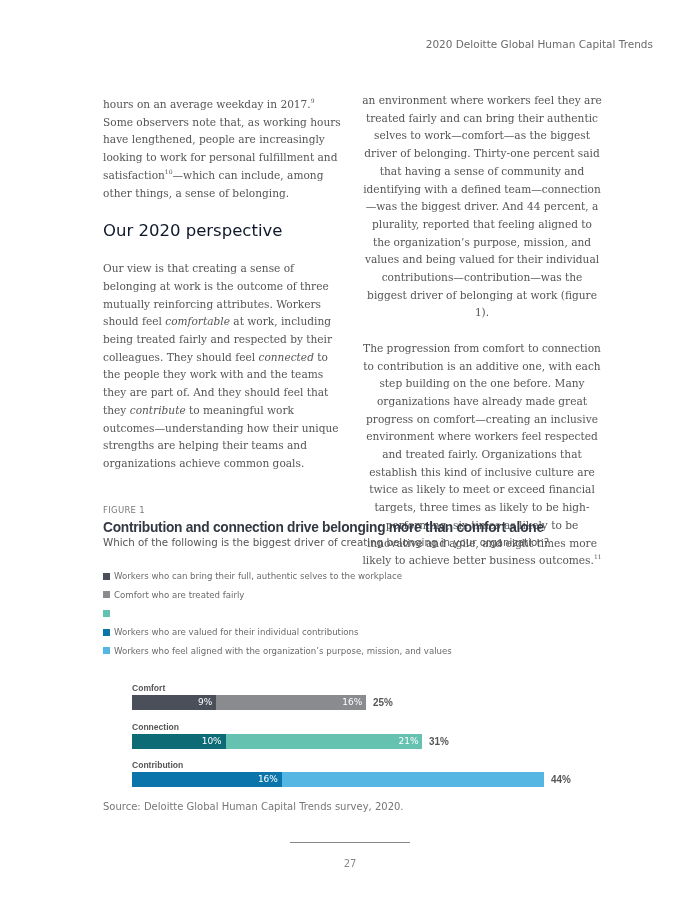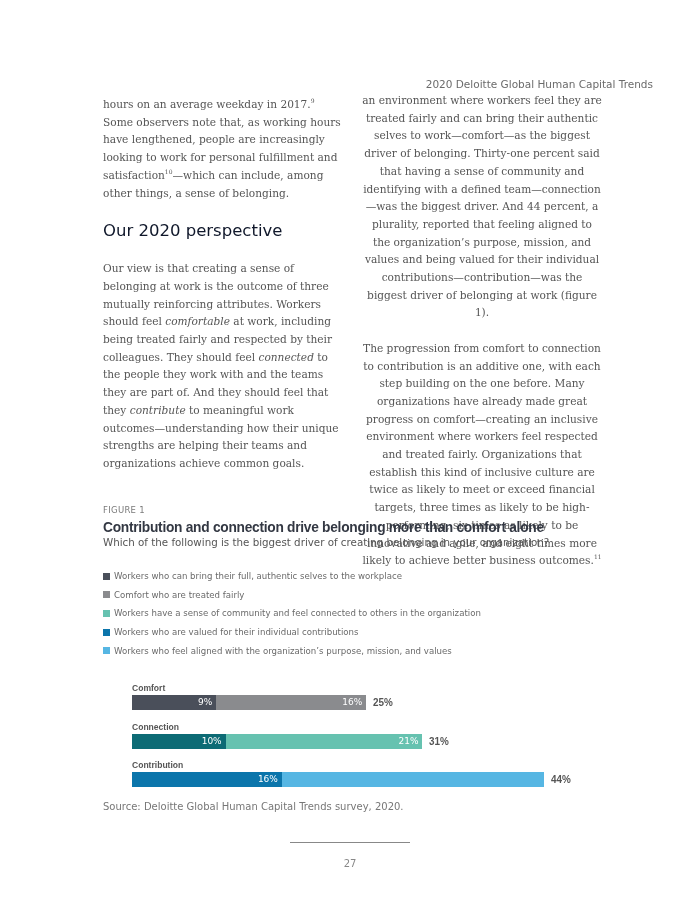--- a/index.html
+++ b/index.html
@@ -2,21 +2,21 @@
 <html><head>
 <meta charset="utf-8">
 <style>
   html, body { margin: 0; padding: 0; }
   body {
     width: 700px; height: 906px; background: #ffffff; position: relative; overflow: hidden;
     font-family: "DejaVu Serif", serif; color: #58585a;
   }
   .running-header {
     position: absolute; top: 38px; right: 47px;
-    font-family: "DejaVu Sans", sans-serif; font-size: 10.5px; color: #6b6b6b; margin-top: 40px;
+    font-family: "DejaVu Sans", sans-serif; font-size: 10.5px; color: #6b6b6b;
   }
   .col { position: absolute; width: 240px; font-size: 10.6px; line-height: 17.7px; color: #555; }
   .col p { margin: 0 0 17.7px 0; }
   .col-left { left: 103px; top: 96px; }
   .col-right { left: 362px; top: 92px; text-align: center; }
   .col em { font-style: italic; }
   sup { font-size: 6px; vertical-align: super; line-height: 0; }
   .section-heading {
     font-family: "DejaVu Sans", sans-serif; color: #0f172a; font-size: 16.5px; font-weight: normal;
     margin: 18px 0 18px 0; line-height: 22px;
@@ -65,21 +65,20 @@
       <div class="legend-item">
         <span class="swatch" style="background: rgb(74, 79, 90);"></span>
         <span>Workers who can bring their full, authentic selves to the workplace</span>
       </div>
       <div class="legend-item">
         <span class="swatch" style="background: rgb(138, 139, 142);"></span>
         <span>Comfort who are treated fairly</span>
       </div>
       <div class="legend-item">
         <span class="swatch" style="background: rgb(102, 194, 176);"></span>
-        <span>Workers have a sense of community and feel connected to others in the organization</span>
       </div>
       <div class="legend-item">
         <span class="swatch" style="background: rgb(11, 117, 171);"></span>
         <span>Workers who are valued for their individual contributions</span>
       </div>
       <div class="legend-item">
         <span class="swatch" style="background: rgb(86, 182, 227);"></span>
         <span>Workers who feel aligned with the organization’s purpose, mission, and values</span>
       </div>
     </div>

